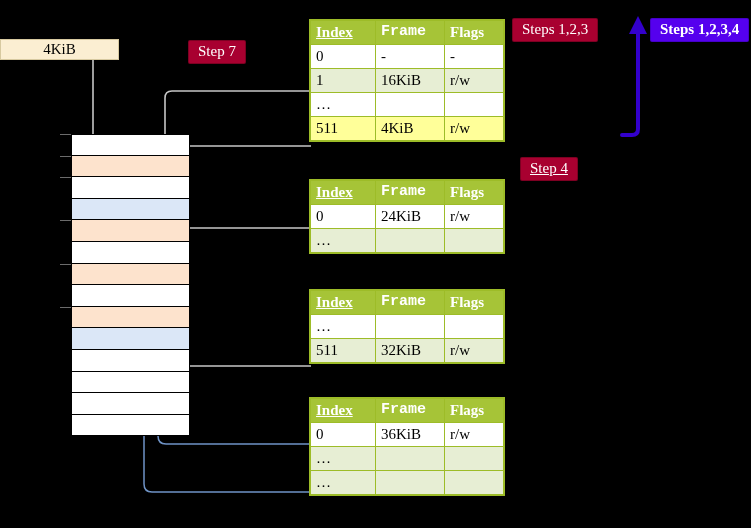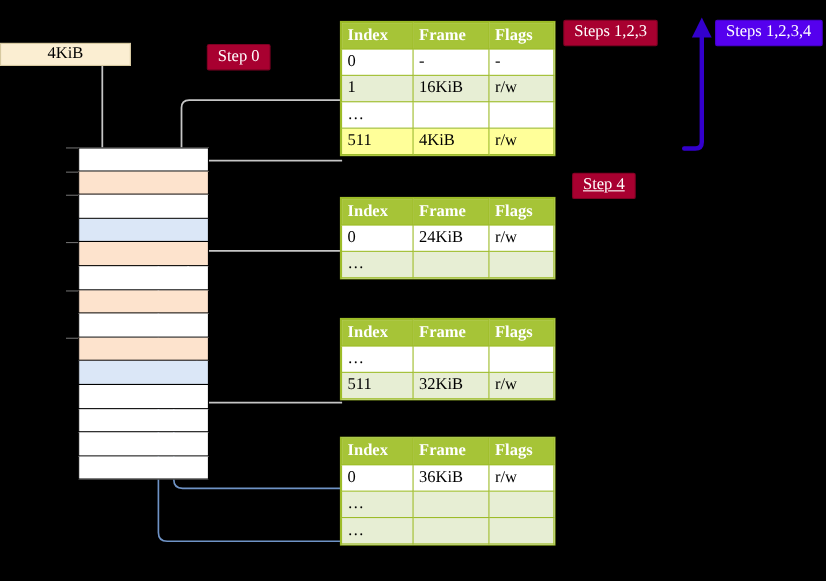--- a/index.html
+++ b/index.html
@@ -34,22 +34,22 @@
   }
   .ptable th{
     background:#a6c437;
     color:#ffffff;
     font-weight:bold;
     font-size:15px;
   }
   .ptable td.c-idx{width:54px;}
   .ptable td.c-frm{width:58px;}
   .ptable td.c-flg{width:48px;}
-  .ptable th.c-idx{width:54px;}
-  .ptable th.c-frm{width:58px;}
+  .ptable th.c-idx{width:54px;text-decoration:underline;}
+  .ptable th.c-frm{width:58px;font-family:Liberation Mono, monospace;}
   .ptable th.c-flg{width:48px;}
   tr.alt td{background:#e7eed4;}
   tr.plain td{background:#ffffff;}
   td.hl{background:#ffff99 !important;}
 
   
   #memcol{position:absolute;left:71px;top:134px;width:119px;height:281px;}
   .mrow{
     position:absolute;left:0;width:119px;height:21.6px;
     border:1px solid #000;border-top:none;box-sizing:border-box;
@@ -69,21 +69,21 @@
     color:#000;font-size:15px;display:flex;align-items:center;justify-content:center;
   }
 
   
   .badge{
     position:absolute;color:#ffffff;font-size:15px;
     padding:2px 9px 3px 9px;line-height:1.15;white-space:nowrap;
     border-radius:1px;
   }
   .badge.red{background:#a80030;box-shadow:0 0 0 1px #7d0022;}
-  .badge.violet{background:#5500ee;box-shadow:0 0 0 1px #4400c8;}
+  .badge.violet{background:#5500ee;box-shadow:0 0 0 1px #4400c8;font-weight:bold;}
   #step0{left:189px;top:41px;}
   #step4{left:521px;top:158px;text-decoration:underline;}
   #steps123{left:513px;top:19px;}
   #steps1234{left:651px;top:19px;}
 </style>
 </head>
 <body>
 
 <div id="stage">
 
@@ -138,21 +138,21 @@
       <div class="mrow" style="top: 259.2px;"></div>
       <div class="mrow" style="top: 280.8px;"></div>
       <div class="mtick" style="top: 0px;"></div>
       <div class="mtick" style="top: 21.6px;"></div>
       <div class="mtick" style="top: 43.2px;"></div>
       <div class="mtick" style="top: 86.4px;"></div>
       <div class="mtick" style="top: 129.6px;"></div>
       <div class="mtick" style="top: 172.8px;"></div>
     </div>
 
-  <div class="badge red" id="step0">Step 0</div>
+  <div class="badge red" id="step0">Step 7</div>
   <div class="badge red" id="step4">Step 4</div>
   <div class="badge red" id="steps123">Steps 1,2,3</div>
   <div class="badge violet" id="steps1234">Steps 1,2,3,4</div>
 
   <div id="tables-host">
       <table class="ptable" style="left: 310px; top: 20px;">
         <thead>
           <tr>
             <th class="c-idx">Index</th>
             <th class="c-frm">Frame</th>

